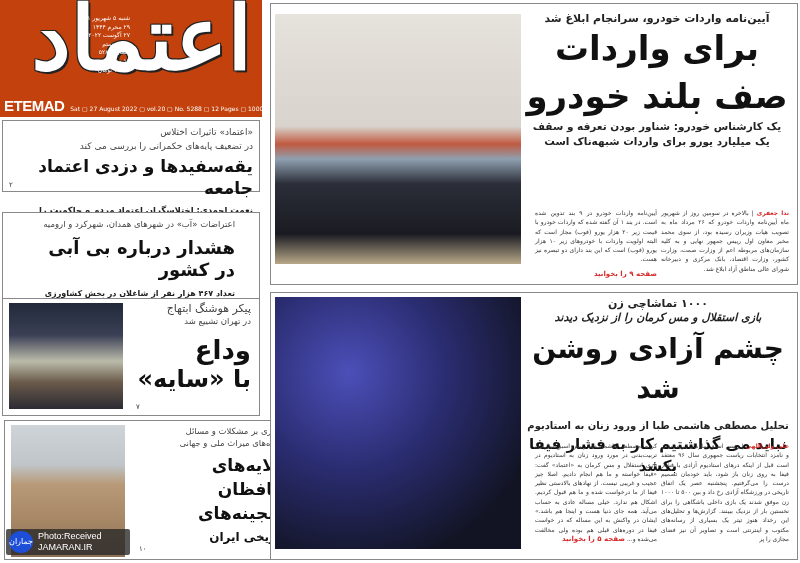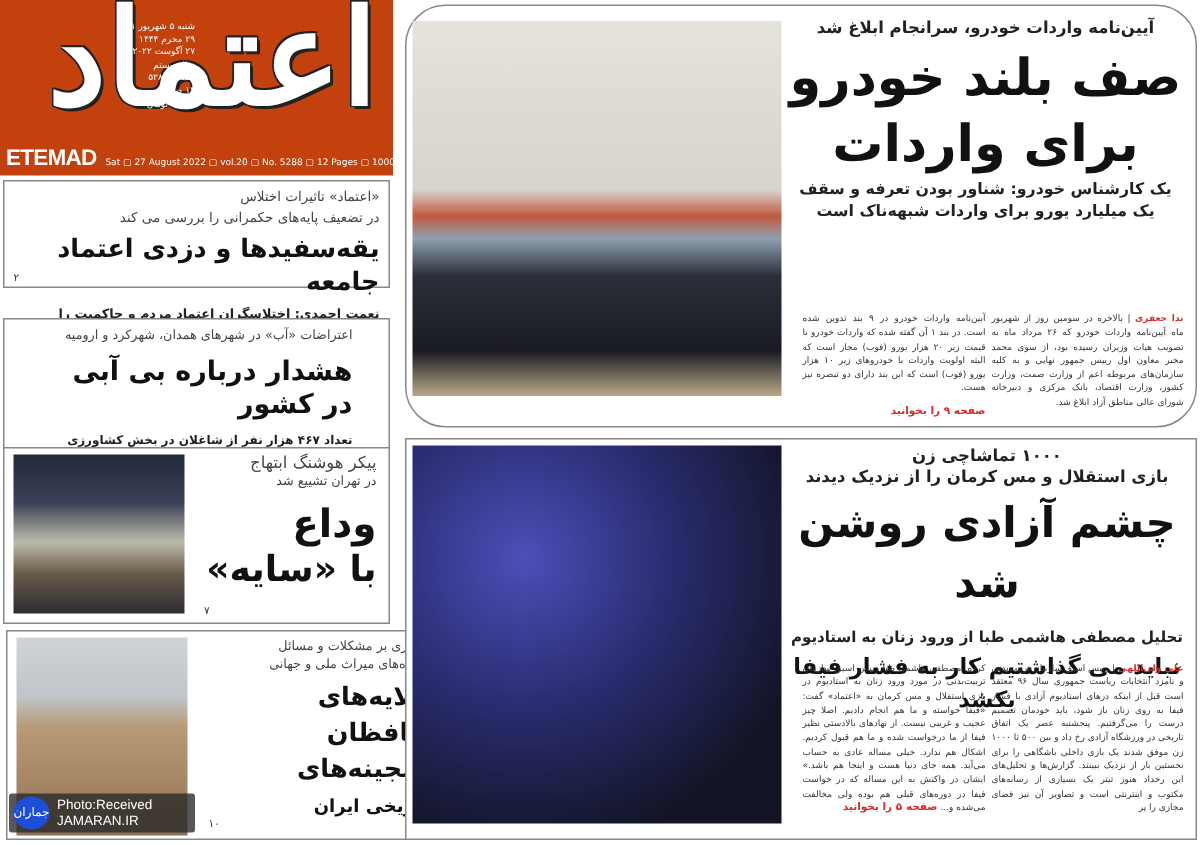--- a/index.html
+++ b/index.html
@@ -92,44 +92,44 @@
   </div>
   <div class="abs pageno" style="left:134px; bottom:6px;">۱۰</div>
 </div>
 
 <div class="abs watermark">
   <div class="watermark-logo">جماران</div>
   <div>Photo:Received</div>
   <div>JAMARAN.IR</div>
 </div>
 
-<div class="abs box" style="left:270px; top:3px; width:528px; height:282px;border-radius:27px;">
+<div class="abs box" style="left:270px; top:3px; width:528px; height:282px;">
   <div class="abs photo photo-cars" style="left:4px; top:10px; width:246px; height:250px;"></div>
   <div class="abs rtl" style="right:8px; top:8px; width:264px;">
     <div class="subline" style="font-size:11px; text-align:center;">آیین‌نامه واردات خودرو، سرانجام ابلاغ شد</div>
+    <div class="headline-lg" style="font-size:34px; line-height:44px; text-align:center;">برای واردات</div>
     <div class="headline-lg" style="font-size:34px; line-height:44px; text-align:center; margin-top:4px;">صف بلند خودرو</div>
-    <div class="headline-lg" style="font-size:34px; line-height:44px; text-align:center;">برای واردات</div>
     <div class="subline" style="font-size:10.5px; line-height:15px; text-align:center; margin-top:1px;">یک کارشناس خودرو: شناور بودن تعرفه و سقف</div>
     <div class="subline" style="font-size:10.5px; line-height:15px; text-align:center;">یک میلیارد یورو برای واردات شبهه‌ناک است</div>
   </div>
   <div class="abs rtl bodycol" style="right:8px; top:204px; width:128px;">
     <span class="byline">ندا جعفری</span> |
     <span>بالاخره در سومین روز از شهریور ماه آیین‌نامه واردات خودرو که ۲۶ مرداد ماه به تصویب هیات وزیران رسیده بود، از سوی محمد مخبر معاون اول رییس جمهور نهایی و به کلیه سازمان‌های مربوطه اعم از وزارت صمت، وزارت کشور، وزارت اقتصاد، بانک مرکزی و دبیرخانه شورای عالی مناطق آزاد ابلاغ شد.</span>
   </div>
   <div class="abs rtl bodycol" style="right:140px; top:204px; width:122px;">
     <div>آیین‌نامه واردات خودرو در ۹ بند تدوین شده است. در بند ۱ آن گفته شده که واردات خودرو با قیمت زیر ۲۰ هزار یورو (فوب) مجاز است که البته اولویت واردات با خودروهای زیر ۱۰ هزار یورو (فوب) است که این بند دارای دو تبصره نیز هست.</div>
     <div class="redlink" style="margin-top:6px;">صفحه ۹ را بخوانید</div>
   </div>
 </div>
 
 <div class="abs box" style="left:270px; top:292px; width:528px; height:268px;">
   <div class="abs photo photo-fans" style="left:4px; top:4px; width:246px; height:252px;"></div>
   <div class="abs rtl" style="right:8px; top:4px; width:262px;">
     <div class="subline" style="font-size:11px; text-align:center;">۱۰۰۰ تماشاچی زن</div>
-    <div class="subline" style="font-size:11px; text-align:center;">بازی استقلال و مس کرمان را از نزدیک دیدند</div>
+    <div class="subline" style="font-size:11px; text-align:center;font-style:italic;">بازی استقلال و مس کرمان را از نزدیک دیدند</div>
     <div class="headline-lg" style="font-size:28px; line-height:40px; text-align:center; margin-top:4px;">چشم آزادی روشن شد</div>
     <div class="subline" style="font-size:10px; text-align:center; margin-top:10px;">تحلیل مصطفی هاشمی طبا از ورود زنان به استادیوم</div>
     <div class="headline-lg" style="font-size:15px; line-height:22px; text-align:center;">نباید می گذاشتیم کار به فشار فیفا بکشد</div>
   </div>
   <div class="abs rtl bodycol" style="right:8px; top:148px; width:128px;">
     <span class="byline">علی ولی‌اللهی</span> |
     <span>رییس اسبق سازمان تربیت‌بدنی و نامزد انتخابات ریاست جمهوری سال ۹۶ معتقد است قبل از اینکه درهای استادیوم آزادی با فشار فیفا به روی زنان باز شود، باید خودمان تصمیم درست را می‌گرفتیم. پنجشنبه عصر یک اتفاق تاریخی در ورزشگاه آزادی رخ داد و بین ۵۰۰ تا ۱۰۰۰ زن موفق شدند یک بازی داخلی باشگاهی را برای نخستین بار از نزدیک ببینند. گزارش‌ها و تحلیل‌های این رخداد هنوز تیتر یک بسیاری از رسانه‌های مکتوب و اینترنتی است و تصاویر آن نیز فضای مجازی را پر</span>
   </div>
   <div class="abs rtl bodycol" style="right:140px; top:148px; width:122px;">
     <span>کرده. مصطفی هاشمی طبا رییس اسبق سازمان تربیت‌بدنی در مورد ورود زنان به استادیوم در بازی استقلال و مس کرمان به «اعتماد» گفت: «فیفا خواسته و ما هم انجام دادیم. اصلا چیز عجیب و غریبی نیست. از نهادهای بالادستی نظیر فیفا از ما درخواست شده و ما هم قبول کردیم. اشکال هم ندارد. خیلی مساله عادی به حساب می‌آید. همه جای دنیا هست و اینجا هم باشد.» ایشان در واکنش به این مساله که در خواست فیفا در دوره‌های قبلی هم بوده ولی مخالفت می‌شده و...</span>

